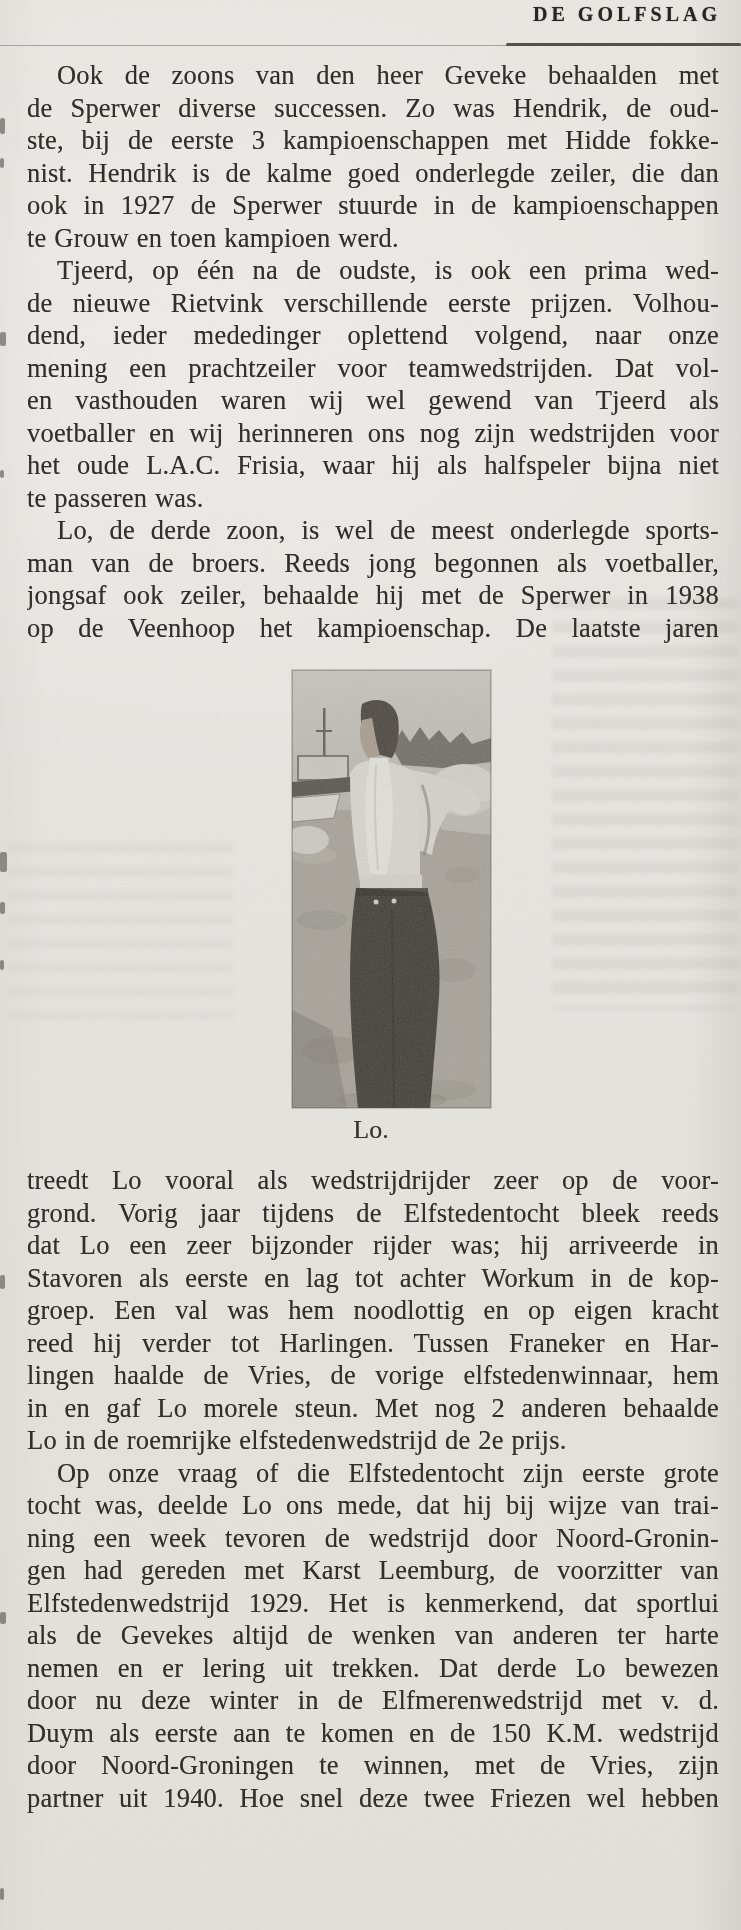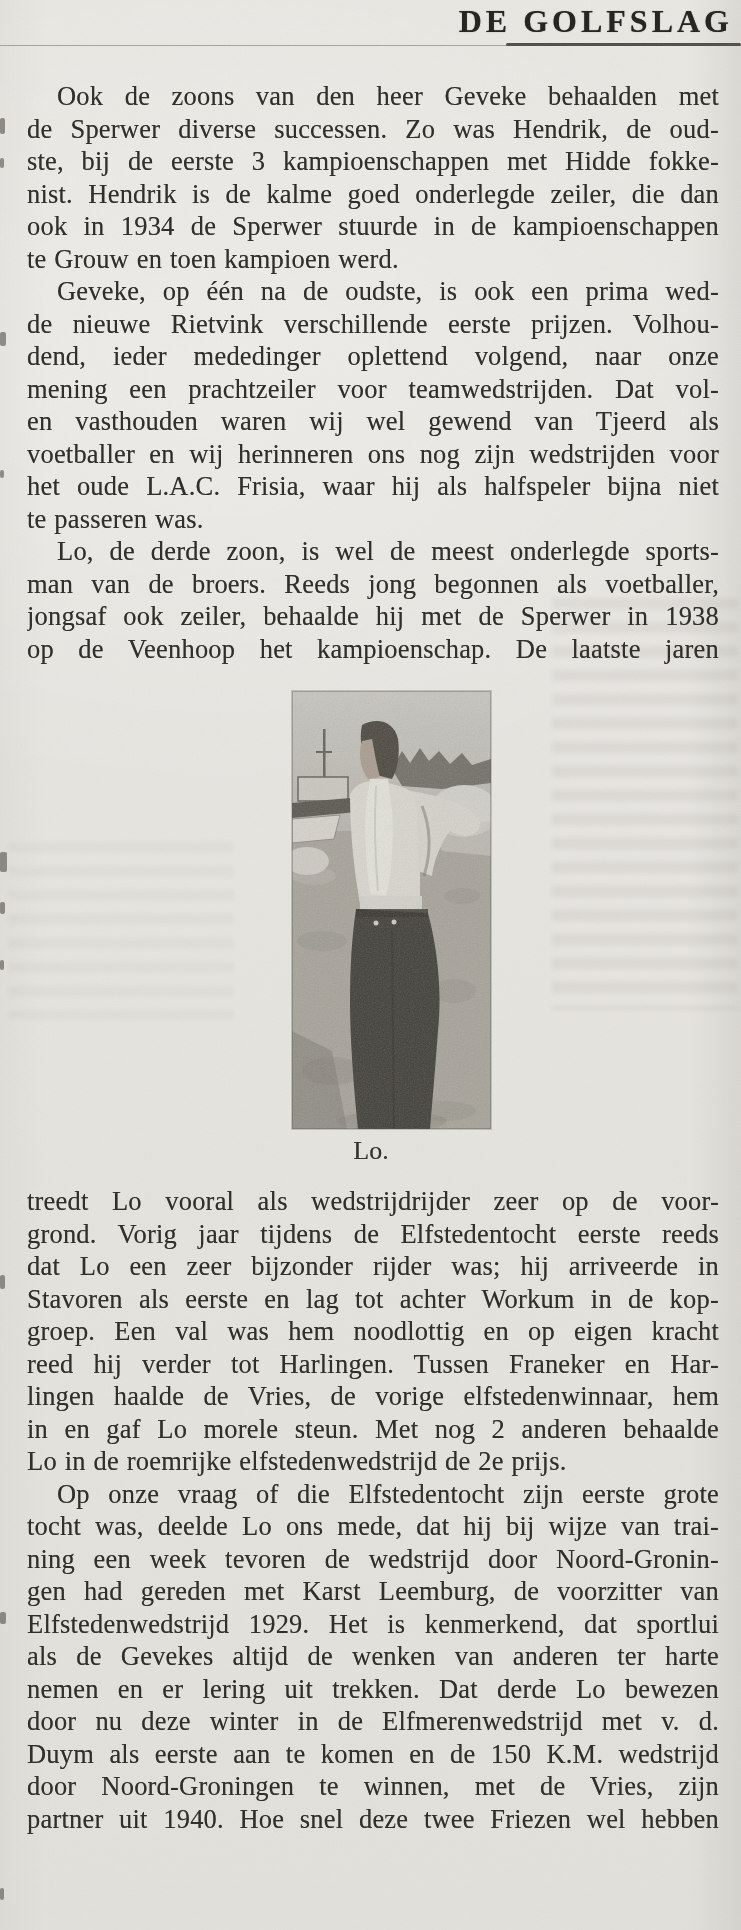--- a/index.html
+++ b/index.html
@@ -9,28 +9,28 @@
     background:
       radial-gradient(ellipse 900px 600px at 30% 20%, rgba(255,255,255,.25), rgba(255,255,255,0) 70%),
       linear-gradient(90deg, rgba(120,117,110,.05) 0, rgba(0,0,0,0) 6%, rgba(0,0,0,0) 93%, rgba(100,97,90,.10) 100%),
       linear-gradient(180deg, #e9e7e2 0%, #e6e4df 40%, #e4e2dc 75%, #e2e0da 100%);
     overflow:hidden;
     font-family:"Liberation Serif","DejaVu Serif",serif;
     color:#2e2c27;
   }
   
   .masthead{
-    position:absolute;top:3px;right:8px;
-    font-weight:bold;font-size:32px;letter-spacing:4px;
+    position:absolute;top:3px;right:20px;
+    font-weight:bold;font-size:20px;letter-spacing:4px;
     color:#24221e;text-shadow:0 0 1px rgba(36,34,30,.55);text-align:center;
   }
   .rule-thin{position:absolute;top:45px;left:0;width:741px;height:1px;background:#8f8d86;opacity:.75;}
   .rule-dark{position:absolute;top:43px;left:506px;width:235px;height:3px;background:#524f48;border-radius:2px;filter:blur(.4px);}
   
-  .article{position:absolute;left:27px;top:80px;width:692px;}
+  .article{position:absolute;left:27px;top:59px;width:692px;}
   .paragraph{margin:0;}
   .line{
     height:32.5px;line-height:32.5px;
     font-size:26.5px;letter-spacing:.2px;word-spacing:1px;
     text-align:justify;text-align-last:justify;
     overflow:hidden;white-space:nowrap;
     text-shadow:0 0 .6px rgba(46,44,39,.5);
   }
   .line.indent{padding-left:30px;}
   .line.last{text-align-last:left;}
@@ -77,25 +77,25 @@
   <div class="ghost ghost-right"></div>
   <div class="ghost ghost-left"></div>
 
   <div class="article">
     <section id="article-top">
         <div class="paragraph">
           <div class="line indent">Ook de zoons van den heer Geveke behaalden met</div>
           <div class="line">de Sperwer diverse successen. Zo was Hendrik, de oud-</div>
           <div class="line">ste, bij de eerste 3 kampioenschappen met Hidde fokke-</div>
           <div class="line">nist. Hendrik is de kalme goed onderlegde zeiler, die dan</div>
-          <div class="line">ook in 1934 de Sperwer stuurde in de kampioenschappen</div>
+          <div class="line">ook in 1927 de Sperwer stuurde in de kampioenschappen</div>
           <div class="line last">te Grouw en toen kampioen werd.</div>
         </div>
         <div class="paragraph">
-          <div class="line indent">Geveke, op één na de oudste, is ook een prima wed-</div>
+          <div class="line indent">Tjeerd, op één na de oudste, is ook een prima wed-</div>
           <div class="line">de nieuwe Rietvink verschillende eerste prijzen. Volhou-</div>
           <div class="line">dend, ieder mededinger oplettend volgend, naar onze</div>
           <div class="line">mening een prachtzeiler voor teamwedstrijden. Dat vol-</div>
           <div class="line">en vasthouden waren wij wel gewend van Tjeerd als</div>
           <div class="line">voetballer en wij herinneren ons nog zijn wedstrijden voor</div>
           <div class="line">het oude L.A.C. Frisia, waar hij als halfspeler bijna niet</div>
           <div class="line last">te passeren was.</div>
         </div>
         <div class="paragraph">
           <div class="line indent">Lo, de derde zoon, is wel de meest onderlegde sports-</div>
@@ -164,21 +164,21 @@
         <rect x="0" y="0" width="199" height="438" fill="#b5b2ab" opacity=".08"></rect>
         <rect x="0" y="0" width="199" height="438" filter="url(#noise)" opacity=".22"></rect>
         <rect x="0.5" y="0.5" width="198" height="437" fill="none" stroke="#57544d" stroke-width="1" opacity=".35"></rect>
       </svg>
       <figcaption>Lo.</figcaption>
     </figure>
 
     <section id="article-bottom">
         <div class="paragraph">
           <div class="line">treedt Lo vooral als wedstrijdrijder zeer op de voor-</div>
-          <div class="line">grond. Vorig jaar tijdens de Elfstedentocht eerste reeds</div>
+          <div class="line">grond. Vorig jaar tijdens de Elfstedentocht bleek reeds</div>
           <div class="line">dat Lo een zeer bijzonder rijder was; hij arriveerde in</div>
           <div class="line">Stavoren als eerste en lag tot achter Workum in de kop-</div>
           <div class="line">groep. Een val was hem noodlottig en op eigen kracht</div>
           <div class="line">reed hij verder tot Harlingen. Tussen Franeker en Har-</div>
           <div class="line">lingen haalde de Vries, de vorige elfstedenwinnaar, hem</div>
           <div class="line">in en gaf Lo morele steun. Met nog 2 anderen behaalde</div>
           <div class="line last">Lo in de roemrijke elfstedenwedstrijd de 2e prijs.</div>
         </div>
         <div class="paragraph">
           <div class="line indent">Op onze vraag of die Elfstedentocht zijn eerste grote</div>

